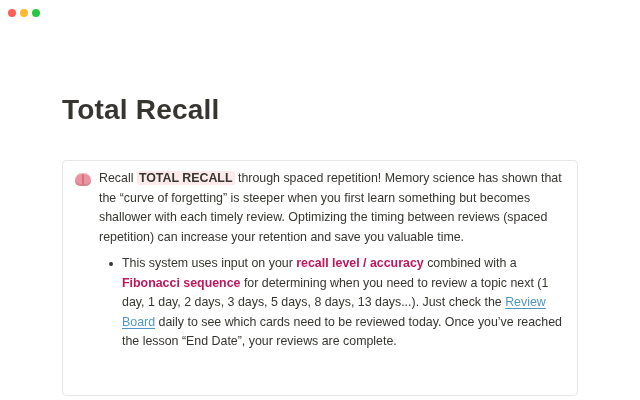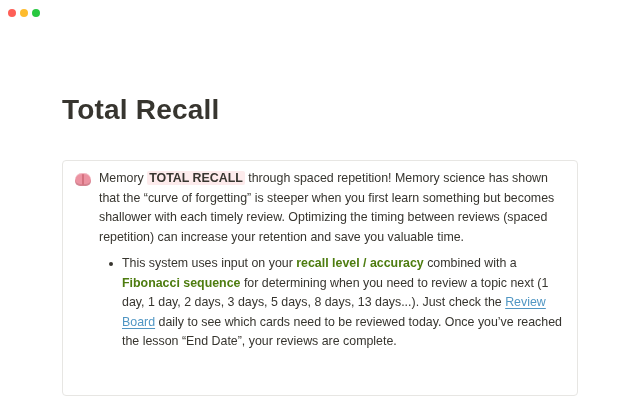--- a/index.html
+++ b/index.html
@@ -65,21 +65,21 @@
     color: #37352f;
   }
   .callout-body p { margin: 0; }
 
   .hl-red {
     background: #fdebec;
     font-weight: 700;
     padding: 0 2px;
     border-radius: 2px;
   }
-  .accent { color: #4d7c0f; font-weight: 700; }
+  .accent { color: #be185d; font-weight: 700; }
   .link {
     color: #5096c3;
     text-decoration: underline;
     text-underline-offset: 2px;
     cursor: pointer;
   }
 
   ul.bullets { margin: 7px 0 0 0; padding: 0 0 0 23px; list-style: none; }
   ul.bullets li { position: relative; margin: 0 0 3px 0; }
   ul.bullets li::before {
@@ -102,21 +102,21 @@
 
 <div class="content">
 
   <h1 class="page-title">Total Recall</h1>
 
   <div class="callout">
     <span class="brain-icon"></span>
 
     <div class="callout-body">
 
-      <p><span>Memory </span><span class="hl-red">TOTAL RECALL</span><span> through spaced repetition! Memory science has shown that the “curve of forgetting” is steeper when you first learn something but becomes shallower with each timely review. Optimizing the timing between reviews (spaced repetition) can increase your retention and save you valuable time.</span></p>
+      <p><span>Recall </span><span class="hl-red">TOTAL RECALL</span><span> through spaced repetition! Memory science has shown that the “curve of forgetting” is steeper when you first learn something but becomes shallower with each timely review. Optimizing the timing between reviews (spaced repetition) can increase your retention and save you valuable time.</span></p>
 
       <ul class="bullets">
 
 
         <li><span>This system uses input on your </span><span class="accent">recall level / accuracy</span><span> combined with a </span><span class="accent">Fibonacci sequence</span><span> for determining when you need to review a topic next (1 day, 1 day, 2 days, 3 days, 5 days, 8 days, 13 days...). Just check the </span><a class="link">Review Board</a><span> daily to see which cards need to be reviewed today. Once you’ve reached the lesson “End Date”, your reviews are complete.</span></li>
 
       </ul>
     </div>
   </div>
 

